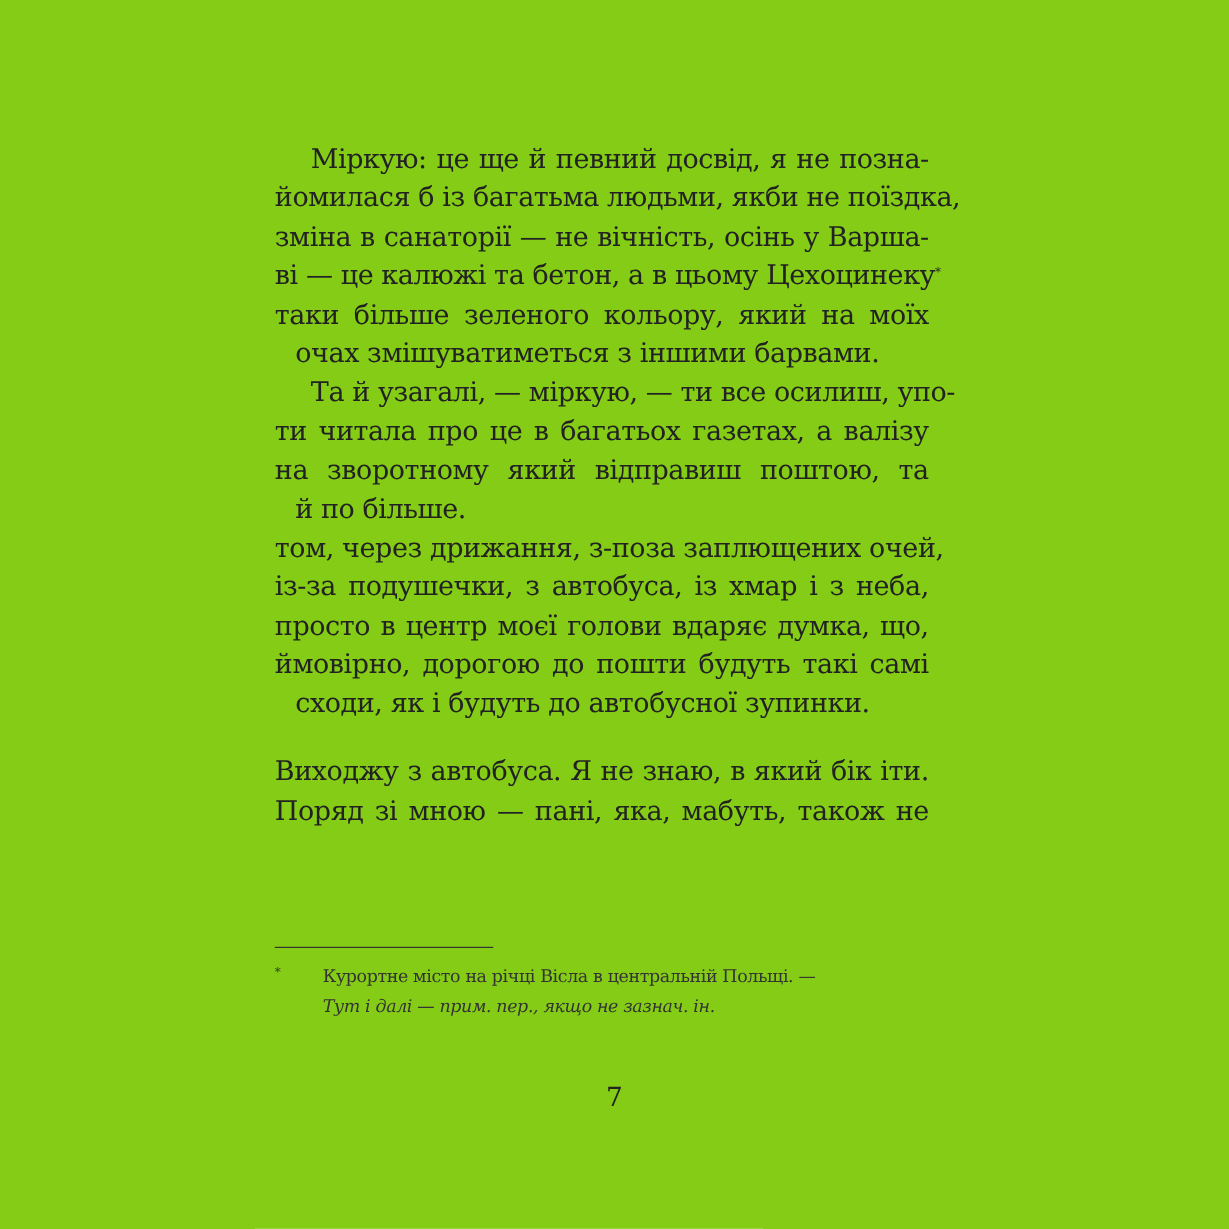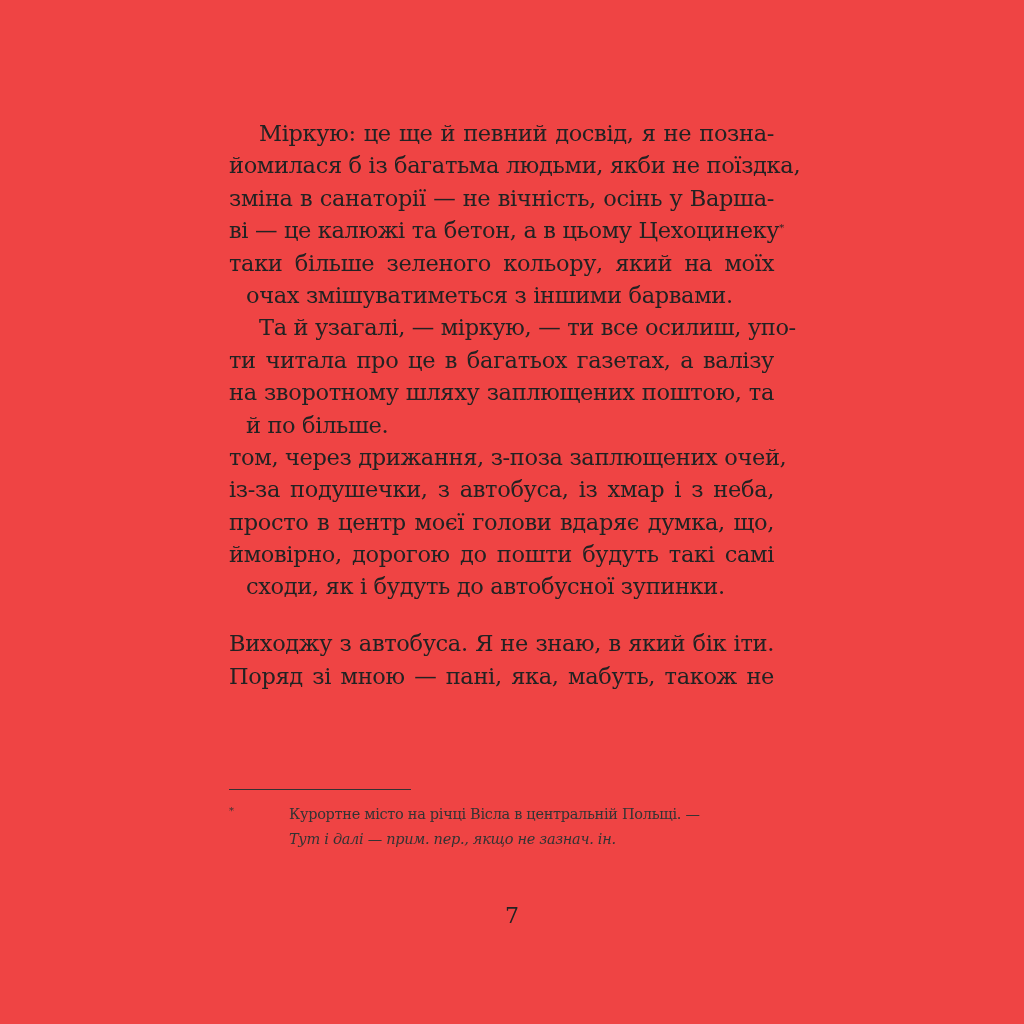--- a/index.html
+++ b/index.html
@@ -1,36 +1,36 @@
 <!DOCTYPE html>
 <html><head>
 <meta charset="utf-8">
 <style>
   html, body { margin: 0; padding: 0; background: #ffffff; }
   body { width: 1024px; height: 1024px; position: relative; overflow: hidden; }
-  .page { position: absolute; left: 0; top: 0; width: 1024px; height: 1024px; background: #ef4444; }
+  .page { position: absolute; left: 0; top: 0; width: 1024px; height: 1024px; background: #84cc16; }
   .text {
     position: absolute; left: 229px; top: 117px; width: 545px;
     font-family: "DejaVu Serif", "Liberation Serif", serif;
     font-size: 22.5px; line-height: 32.4px; color: #222;
     letter-spacing: -0.35px;
   }
   .line { display: block; white-space: nowrap; text-align: justify; text-align-last: justify; height: 32.4px; }
   .line.last { text-align-last: left; margin-left: 17px; }
   .indent { padding-left: 30px; }
   .gap { height: 24.5px; }
   sup.fn { font-size: 10px; vertical-align: top; position: relative; top: -2px; letter-spacing: 0; }
   .rule { position: absolute; left: 229px; top: 789px; width: 182px; height: 1px; background: #333; }
   .footnote {
     position: absolute; left: 229px; top: 802px; width: 545px;
     font-family: "DejaVu Serif", "Liberation Serif", serif;
     font-size: 14.5px; line-height: 25px; color: #333; letter-spacing: -0.3px;
   }
   .fn-mark { position: absolute; left: 0; top: -4px; font-size: 10px; }
-  .fn-body { margin-left: 60px; }
+  .fn-body { margin-left: 40px; }
   .fn-line { display: block; white-space: nowrap; }
   .fn-italic { font-style: italic; }
   .pagenum {
     position: absolute; left: 0; width: 1024px; top: 903px; text-align: center;
     font-family: "DejaVu Serif", "Liberation Serif", serif; font-size: 22px; color: #222;
   }
 </style>
 </head>
 <body>
 
@@ -39,21 +39,21 @@
 
     <span class="line indent">Міркую: це ще й певний досвід, я не позна-</span>
     <span class="line">йомилася б із багатьма людьми, якби не поїздка,</span>
     <span class="line">зміна в санаторії — не вічність, осінь у Варша-</span>
     <span class="line"><span>ві — це калюжі та бетон, а в цьому Цехоцинеку</span><sup class="fn">*</sup></span>
     <span class="line">таки більше зеленого кольору, який на моїх</span>
     <span class="line last">очах змішуватиметься з іншими барвами.</span>
 
     <span class="line indent">Та й узагалі, — міркую, — ти все осилиш, упо-</span>
     <span class="line">ти читала про це в багатьох газетах, а валізу</span>
-    <span class="line">на зворотному шляху заплющених поштою, та</span>
+    <span class="line">на зворотному який відправиш поштою, та</span>
     <span class="line last">й по більше.</span>
 
     <span class="line">том, через дрижання, з-поза заплющених очей,</span>
     <span class="line">із-за подушечки, з автобуса, із хмар і з неба,</span>
     <span class="line">просто в центр моєї голови вдаряє думка, що,</span>
     <span class="line">ймовірно, дорогою до пошти будуть такі самі</span>
     <span class="line last">сходи, як і будуть до автобусної зупинки.</span>
     <div class="gap"></div>
 
     <span class="line">Виходжу з автобуса. Я не знаю, в який бік іти.</span>

